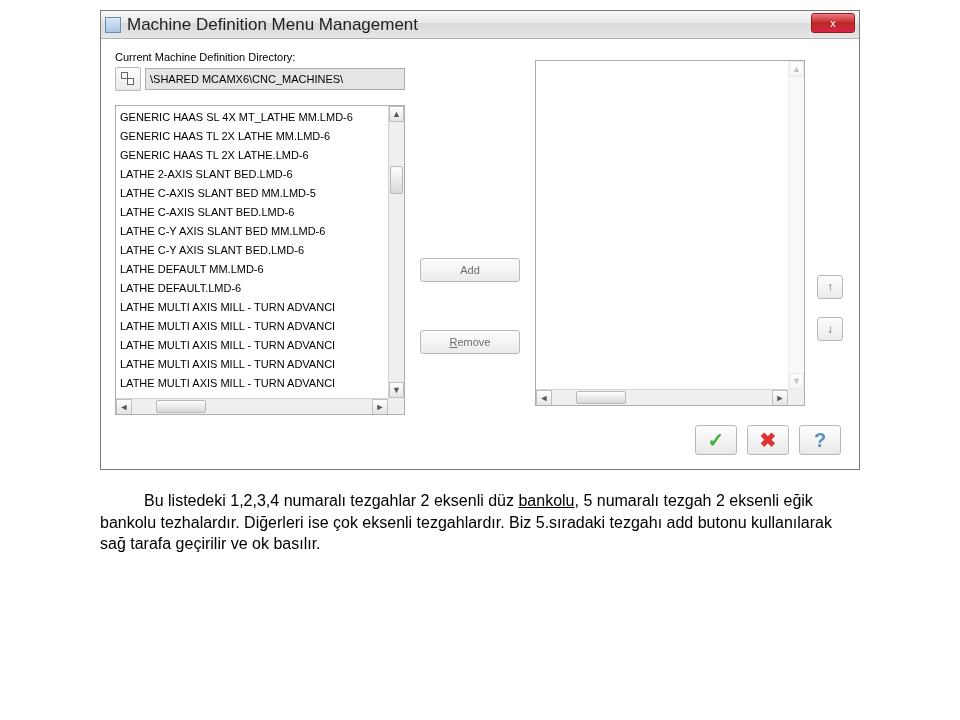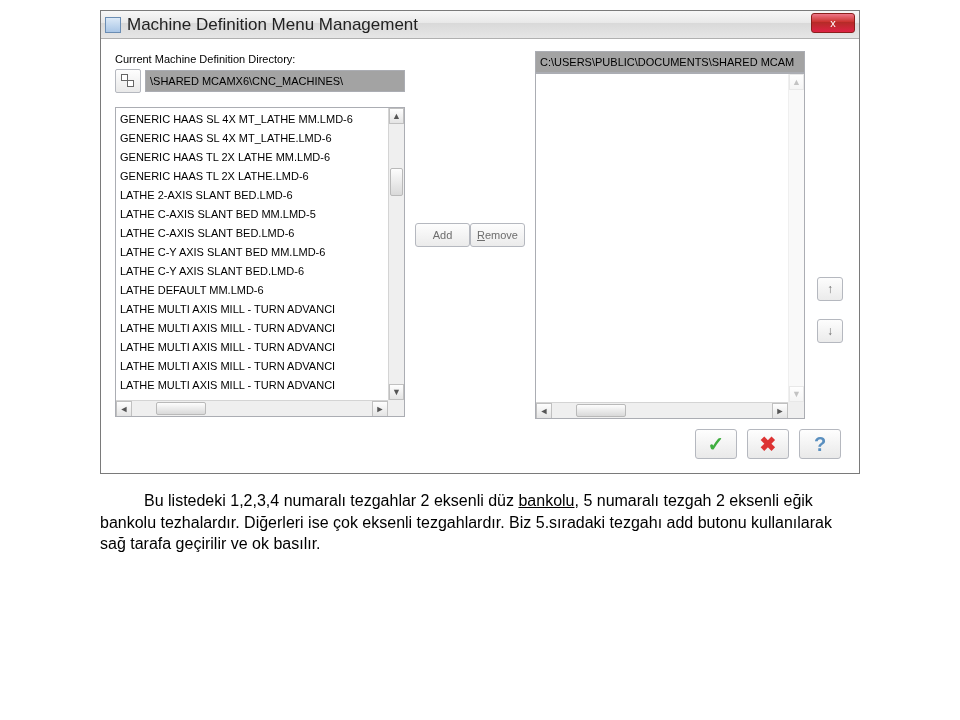--- a/index.html
+++ b/index.html
@@ -55,33 +55,33 @@
   }
   .body {
     padding: 12px 14px 10px 14px;
   }
   .cols {
     display: flex;
     gap: 10px;
     align-items: center;
   }
   .col-left { width: 290px; }
-  .col-mid { width: 110px; display:flex; flex-direction:row; align-items:center; }
+  .col-mid { width: 110px; display:flex; flex-direction:column; align-items:center; }
   .col-right { flex: 1; }
   .col-arrows { width: 30px; display:flex; flex-direction:column; align-items:center; }
   .label {
     font-size: 11px;
     color: #000;
     margin-bottom: 4px;
   }
   .path-row { display: flex; align-items: center; gap: 4px; }
   .path-input {
     height: 22px;
     border: 1px solid #abadb3;
-    background: #a3a3a3;
+    background: #e5e5e5;
     font-family: Tahoma, Arial, sans-serif;
     font-size: 11px;
     padding: 0 4px;
     color: #000;
   }
   .tree-btn {
     width: 26px; height: 24px;
     border: 1px solid #b5b8bf;
     background: linear-gradient(#fefefe,#e9e9e9);
     border-radius: 2px;
@@ -208,29 +208,29 @@
         <div class="path-row">
           <div class="tree-btn">
             <div class="tree-glyph"></div>
           </div>
           <input class="path-input" style="flex: 1 1 0%;" value="\SHARED MCAMX6\CNC_MACHINES\">
         </div>
 
         <div class="listbox listbox-left">
           <div class="list-inner" id="left-list">
               <div class="list-item">GENERIC HAAS SL 4X MT_LATHE MM.LMD-6</div>
-              <div class="list-item">GENERIC HAAS SL 4X MT_LATHE.LMD-6</div>
               <div class="list-item">GENERIC HAAS TL 2X LATHE MM.LMD-6</div>
               <div class="list-item">GENERIC HAAS TL 2X LATHE.LMD-6</div>
               <div class="list-item">LATHE 2-AXIS SLANT BED.LMD-6</div>
               <div class="list-item">LATHE C-AXIS SLANT BED MM.LMD-5</div>
               <div class="list-item">LATHE C-AXIS SLANT BED.LMD-6</div>
               <div class="list-item">LATHE C-Y AXIS SLANT BED MM.LMD-6</div>
               <div class="list-item">LATHE C-Y AXIS SLANT BED.LMD-6</div>
               <div class="list-item">LATHE DEFAULT MM.LMD-6</div>
+              <div class="list-item">LATHE DEFAULT.LMD-6</div>
               <div class="list-item">LATHE MULTI  AXIS  MILL - TURN  ADVANCI</div>
               <div class="list-item">LATHE MULTI  AXIS  MILL - TURN  ADVANCI</div>
               <div class="list-item">LATHE MULTI  AXIS  MILL - TURN  ADVANCI</div>
               <div class="list-item">LATHE MULTI  AXIS  MILL - TURN  ADVANCI</div>
               <div class="list-item">LATHE MULTI  AXIS  MILL - TURN  ADVANCI</div>
             </div>
           <div class="vscroll">
             <div class="arrow">▲</div>
             <div class="thumb"></div>
             <div class="arrow bot">▼</div>
@@ -249,21 +249,20 @@
         <div class="mid-btn">
           <span style="text-decoration:underline;text-decoration-color:transparent">Add</span>
         </div>
         <div class="mid-spacer-mid"></div>
         <div class="mid-btn">
           <span><u>R</u>emove</span>
         </div>
       </div>
 
       <div class="col-right">
-        <input class="path-input" style="width: 100%;" value="C:\USERS\PUBLIC\DOCUMENTS\SHARED MCAM">
         <div class="listbox listbox-right" style="margin-top:0">
           <div class="list-inner"></div>
           <div class="vscroll" style="opacity:.35">
             <div class="arrow">▲</div>
             <div class="arrow bot">▼</div>
           </div>
           <div class="hscroll">
             <div class="harrow left">◄</div>
             <div class="hthumb"></div>
             <div class="harrow right">►</div>

